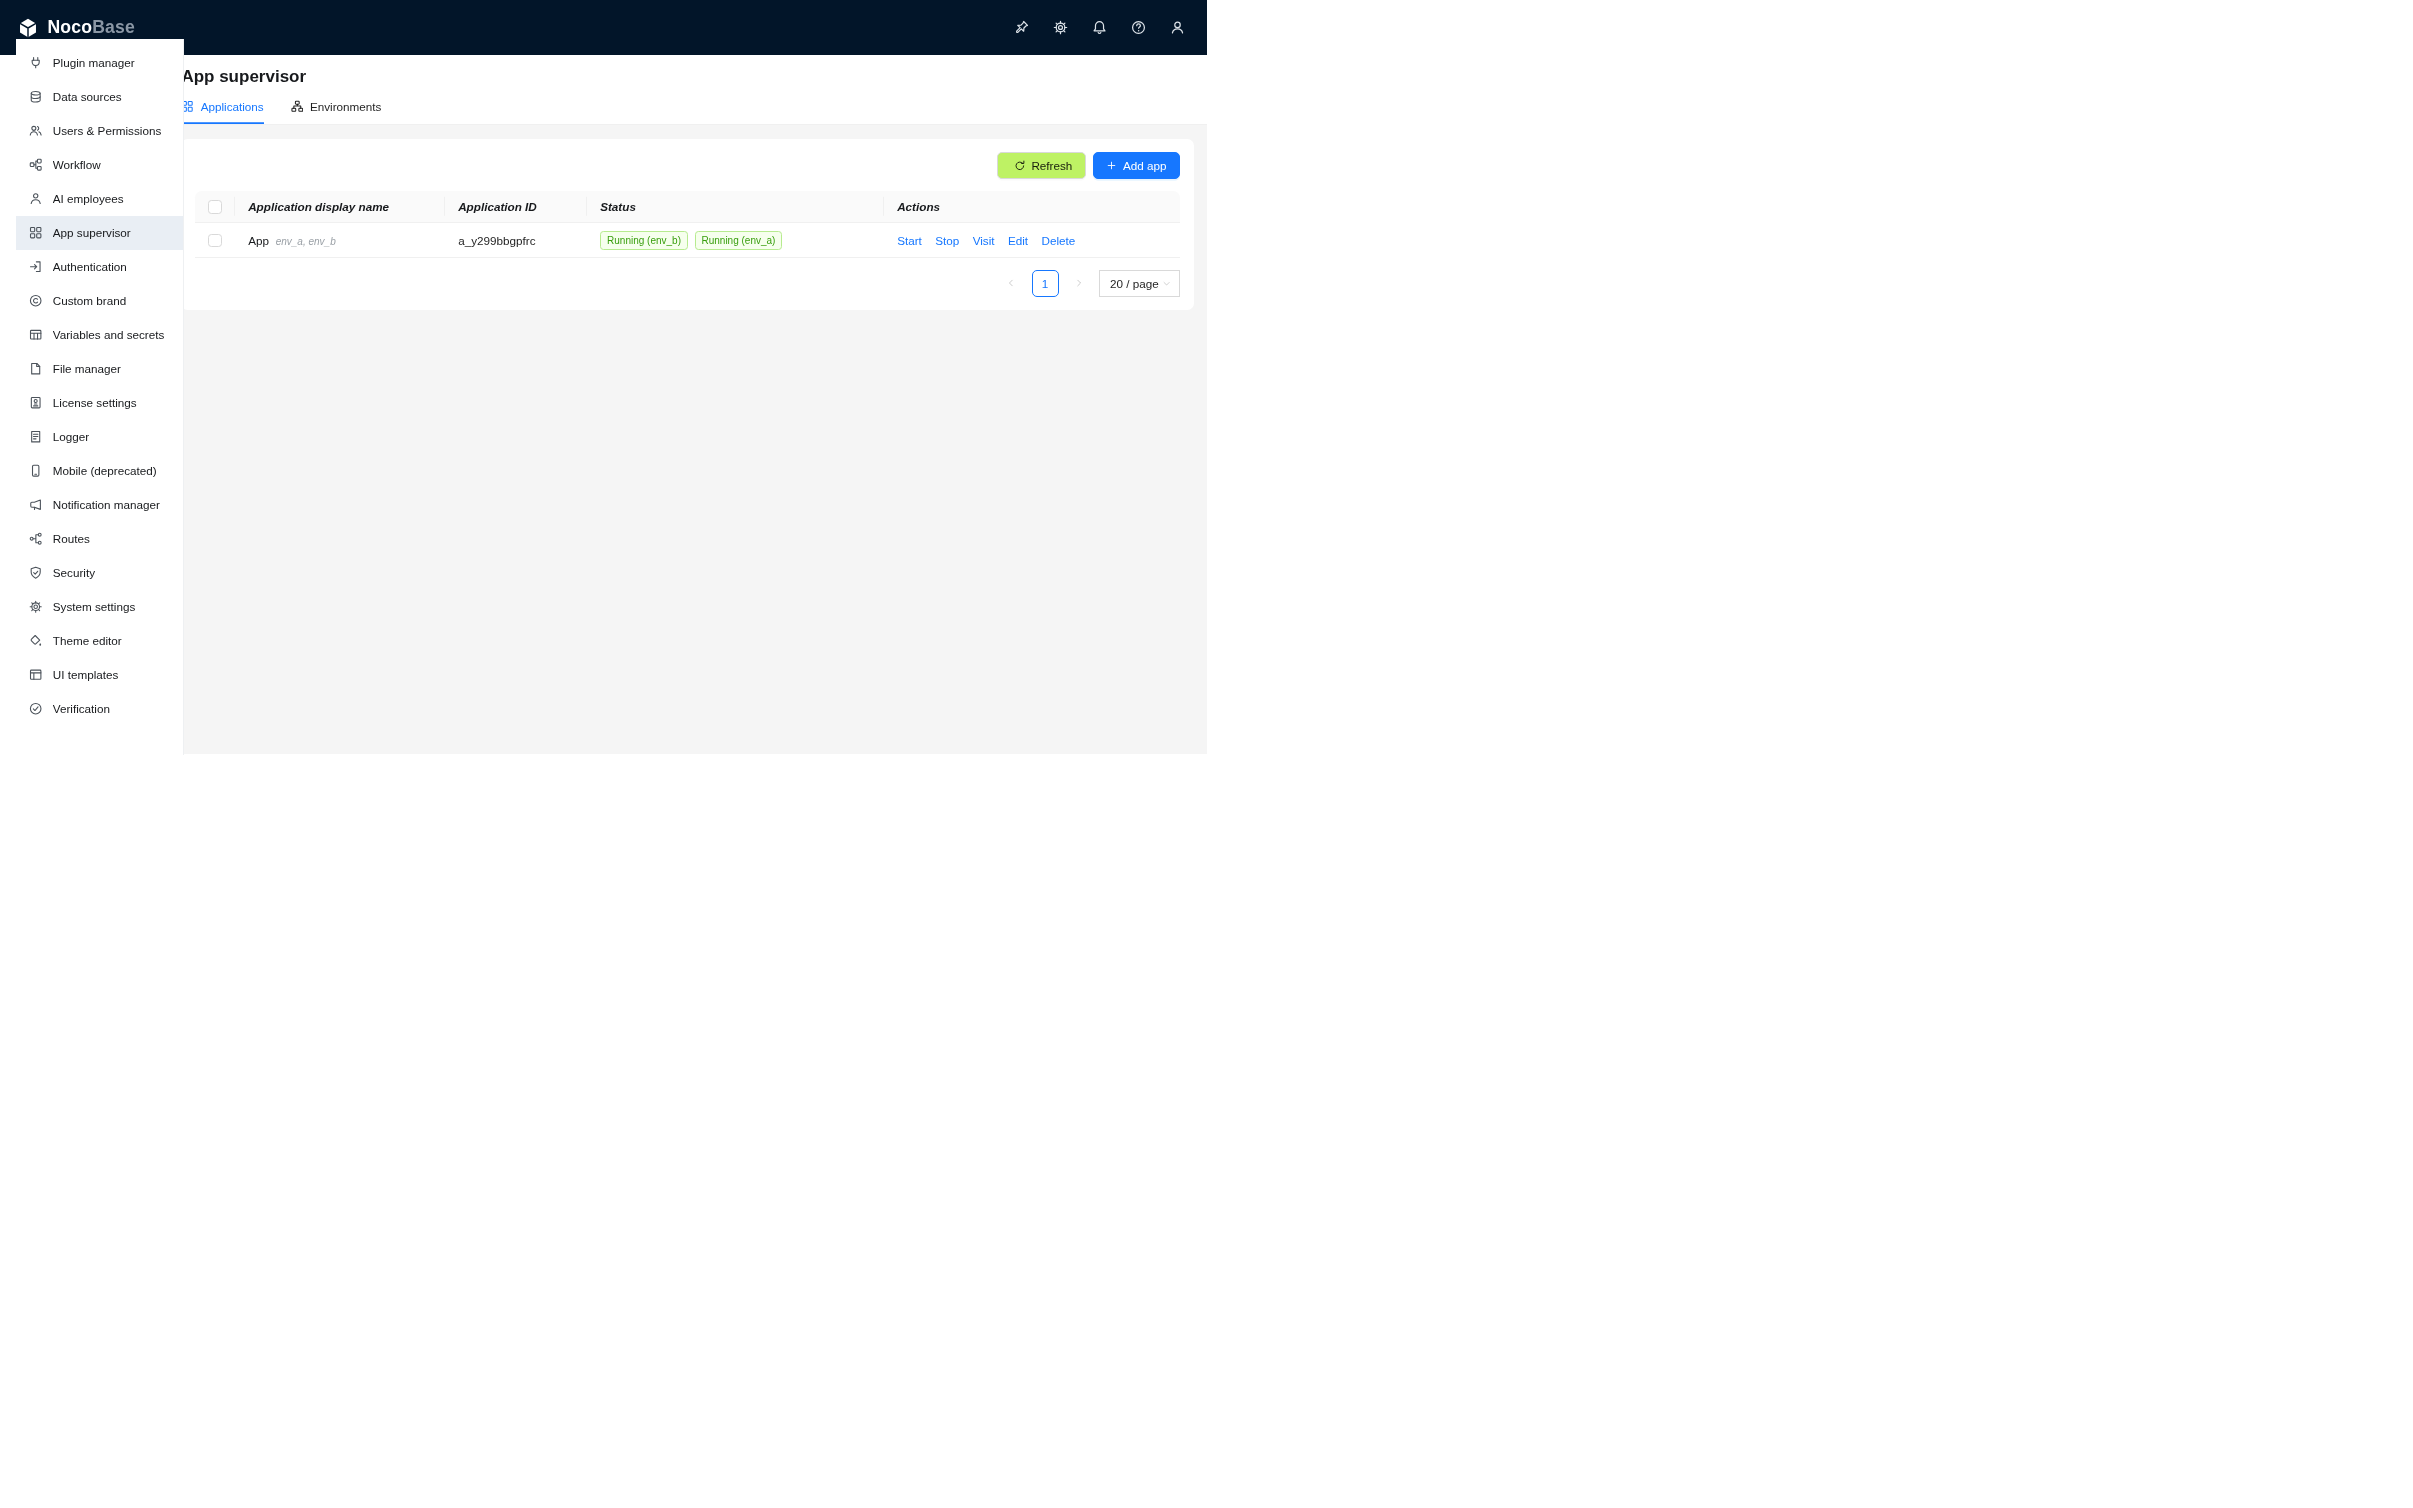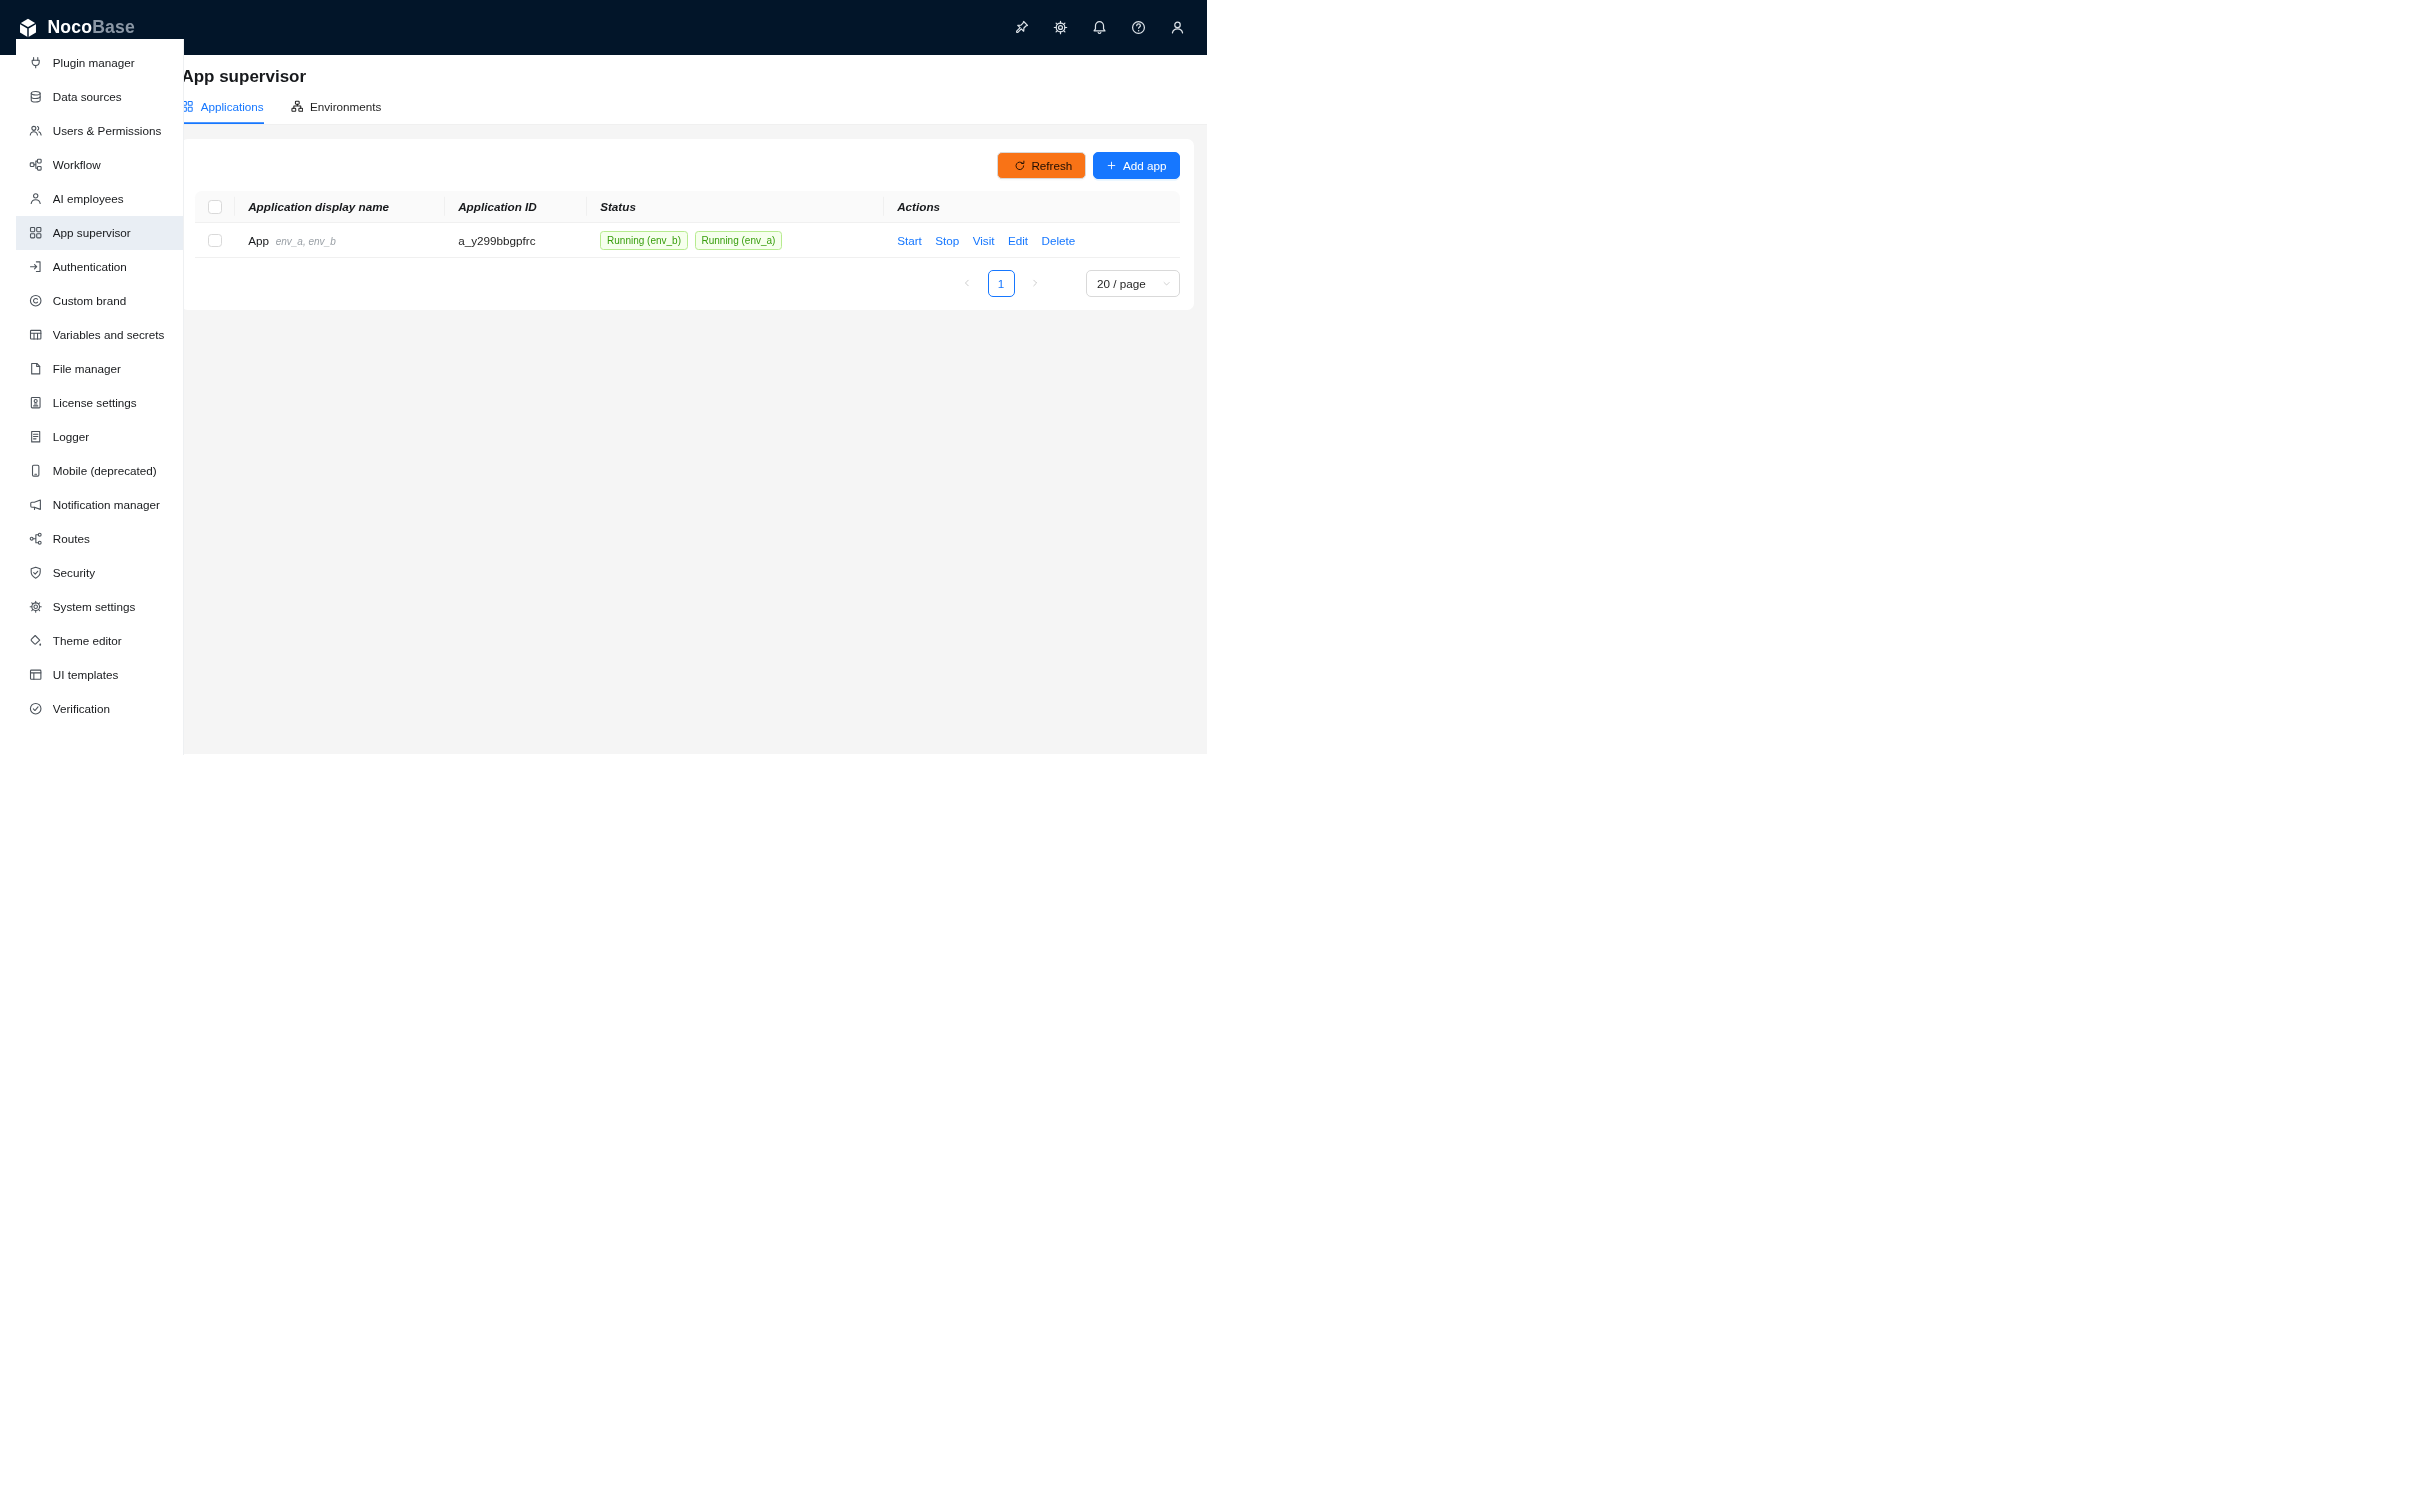--- a/index.html
+++ b/index.html
@@ -46,21 +46,21 @@
 
   .content { flex:1; background:#f5f5f5; padding:13.4px; }
   .card { background:#fff; border-radius:6.7px; padding:13.4px; }
 
   
   .toolbar { display:flex; justify-content:flex-end; gap:6.7px; margin-bottom:11.7px; }
   .btn {
     height:27px; border-radius:5px; display:inline-flex; align-items:center; gap:5.9px;
     padding:0 12.6px; font-size:11.7px; cursor:pointer; font-family:inherit;
   }
-  .btn-default { background:#f97316; border:0.8px solid #d9d9d9; color:rgba(0,0,0,.88);
+  .btn-default { background:#bef264; border:0.8px solid #d9d9d9; color:rgba(0,0,0,.88);
     box-shadow:0 1.7px 0 rgba(0,0,0,.02);padding-left:16px; }
   .btn-primary { background:#1677ff; border:0.8px solid #1677ff; color:#fff;
     box-shadow:0 1.7px 0 rgba(5,145,255,.1);justify-content:center; }
   .btn-icon { display:flex; }
 
   
   .app-table { width:100%; border-collapse:separate; border-spacing:0; table-layout:fixed; }
   .app-table th {
     background:#fafafa; text-align:left; font-weight:700; font-size:11.7px;
     padding:8.4px 13.4px; border-bottom:0.8px solid #f0f0f0; position:relative; color:#17191c;font-style:italic;
@@ -92,22 +92,22 @@
   
   .pagination { display:flex; justify-content:flex-end; align-items:center; gap:6.7px; margin-top:11.7px; }
   .page-nav { width:27px; height:27px; display:flex; align-items:center; justify-content:center; cursor:pointer; color:rgba(0,0,0,.88); }
   .page-nav.disabled { color:rgba(0,0,0,.25); cursor:default; }
   .page-number {
     min-width:27px; height:27px; display:flex; align-items:center; justify-content:center;
     border-radius:5px; cursor:pointer; font-size:11.7px;
   }
   .page-number.active { border:0.8px solid #1677ff; color:#1677ff; background:#fff; }
   .size-select {
-    height:27px; border:0.8px solid #d9d9d9; border-radius:5px; background:#fff;
-    display:flex; align-items:center; gap:16px; padding:0 8.4px 0 10px; cursor:pointer;margin-left:31px;
+    height:27px; border:0.8px solid #d9d9d9; border-radius:0; background:#fff;
+    display:flex; align-items:center; gap:3px; padding:0 8.4px 0 10px; cursor:pointer;
   }
   .select-arrow { color:rgba(0,0,0,.25); display:flex; }
 </style>
 </head>
 <body>
 
 <header class="navbar">
   <div class="brand">
     <span class="logo">
       <svg width="22" height="22" viewBox="0 0 24 24">

